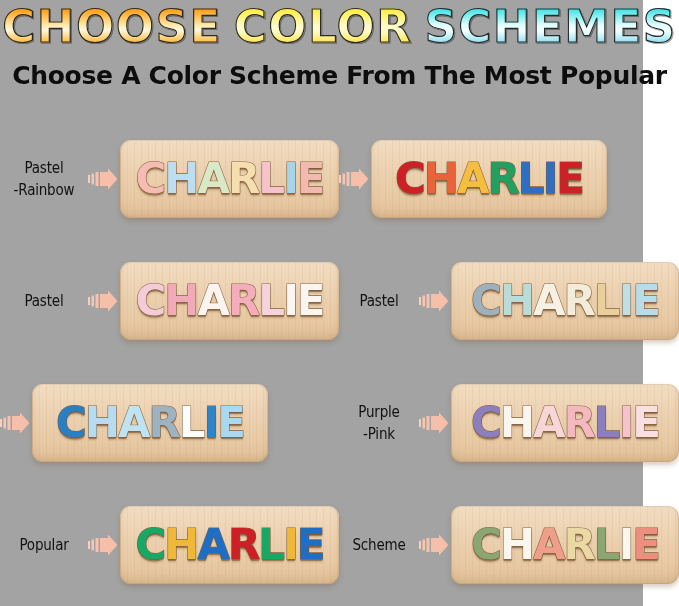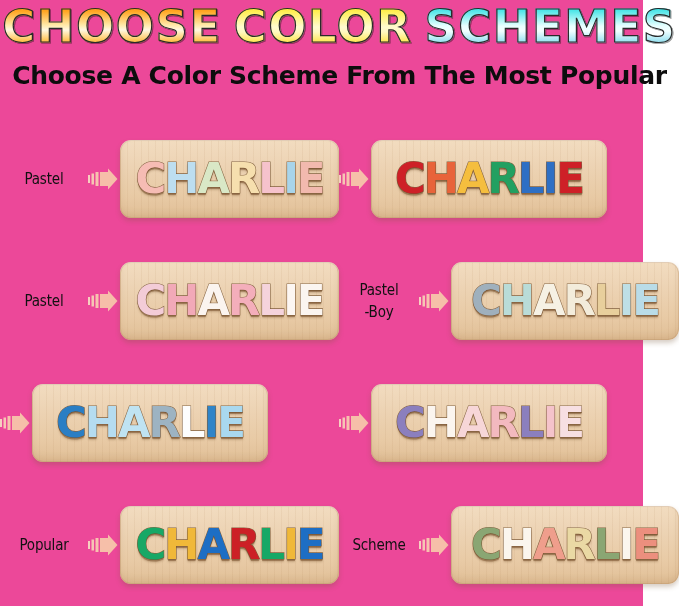--- a/index.html
+++ b/index.html
@@ -2,21 +2,21 @@
 <html><head>
 <meta charset="utf-8">
 <style>
   * { box-sizing: border-box; margin: 0; padding: 0; }
   html, body {
     width: 679px; height: 606px;
     background: #ffffff;
     font-family: "Liberation Sans", sans-serif;
     overflow: hidden;
   }
-  .page { position: relative; width: 643px; height: 606px; background:#ec4899; }
+  .page { position: relative; width: 643px; height: 606px; background:#a3a3a3; }
 
   
   .title-wrap {
     position: absolute; top: 2px; left: 0; width: 679px; height: 52px;
     text-align: center; white-space: nowrap;
   }
   .title-word {
     display: inline-block;
     font-family: "DejaVu Sans", sans-serif;
     font-weight: 700;
@@ -118,21 +118,21 @@
 <div class="page">
 
   <div class="title-wrap">
     <span class="title-word tw-1">CHOOSE</span><span class="title-word tw-2">COLOR</span><span class="title-word tw-3">SCHEMES</span>
   </div>
 
   <div class="subtitle">Choose A Color Scheme From The Most Popular</div>
 
   <div class="grid" id="grid">
       <div class="cell">
-        <div class="label"><span>Pastel</span></div>
+        <div class="label"><span>Pastel</span><span class="l2">-Rainbow</span></div>
         <div class="arrow">
           <svg width="30" height="22" viewBox="0 0 30 22" aria-hidden="true">
             <rect x="0" y="7" width="2" height="8" fill="#f6cfc0"></rect>
             <rect x="3.5" y="5.5" width="2.5" height="11" fill="#f6c6b3"></rect>
             <rect x="7.5" y="4" width="3" height="14" fill="#f7c2ae"></rect>
             <path d="M12 4 H20 V0.5 L29.5 11 L20 21.5 V18 H12 Z" fill="#f6bfa9"></path>
           </svg>
         </div>
         <div class="board">
           <div class="name">
@@ -183,21 +183,21 @@
             <span class="ltr" style="color: rgb(242, 169, 184);">H</span>
             <span class="ltr" style="color: rgb(251, 244, 239);">A</span>
             <span class="ltr" style="color: rgb(244, 174, 187);">R</span>
             <span class="ltr" style="color: rgb(245, 211, 220);">L</span>
             <span class="ltr" style="color: rgb(252, 246, 242);">I</span>
             <span class="ltr" style="color: rgb(251, 245, 240);">E</span>
           </div>
         </div>
       </div>
       <div class="cell col2">
-        <div class="label"><span>Pastel</span><span class="l2">-Boy</span></div>
+        <div class="label"><span>Pastel</span></div>
         <div class="arrow">
           <svg width="30" height="22" viewBox="0 0 30 22" aria-hidden="true">
             <rect x="0" y="7" width="2" height="8" fill="#f6cfc0"></rect>
             <rect x="3.5" y="5.5" width="2.5" height="11" fill="#f6c6b3"></rect>
             <rect x="7.5" y="4" width="3" height="14" fill="#f7c2ae"></rect>
             <path d="M12 4 H20 V0.5 L29.5 11 L20 21.5 V18 H12 Z" fill="#f6bfa9"></path>
           </svg>
         </div>
         <div class="board">
           <div class="name">
@@ -226,20 +226,21 @@
             <span class="ltr" style="color: rgb(181, 220, 240);">H</span>
             <span class="ltr" style="color: rgb(191, 227, 242);">A</span>
             <span class="ltr" style="color: rgb(157, 179, 194);">R</span>
             <span class="ltr" style="color: rgb(253, 253, 253);">L</span>
             <span class="ltr" style="color: rgb(47, 132, 200);">I</span>
             <span class="ltr" style="color: rgb(169, 216, 239);">E</span>
           </div>
         </div>
       </div>
       <div class="cell col2">
+        <div class="label"><span>Purple</span><span class="l2">-Pink</span></div>
         <div class="arrow">
           <svg width="30" height="22" viewBox="0 0 30 22" aria-hidden="true">
             <rect x="0" y="7" width="2" height="8" fill="#f6cfc0"></rect>
             <rect x="3.5" y="5.5" width="2.5" height="11" fill="#f6c6b3"></rect>
             <rect x="7.5" y="4" width="3" height="14" fill="#f7c2ae"></rect>
             <path d="M12 4 H20 V0.5 L29.5 11 L20 21.5 V18 H12 Z" fill="#f6bfa9"></path>
           </svg>
         </div>
         <div class="board">
           <div class="name">

